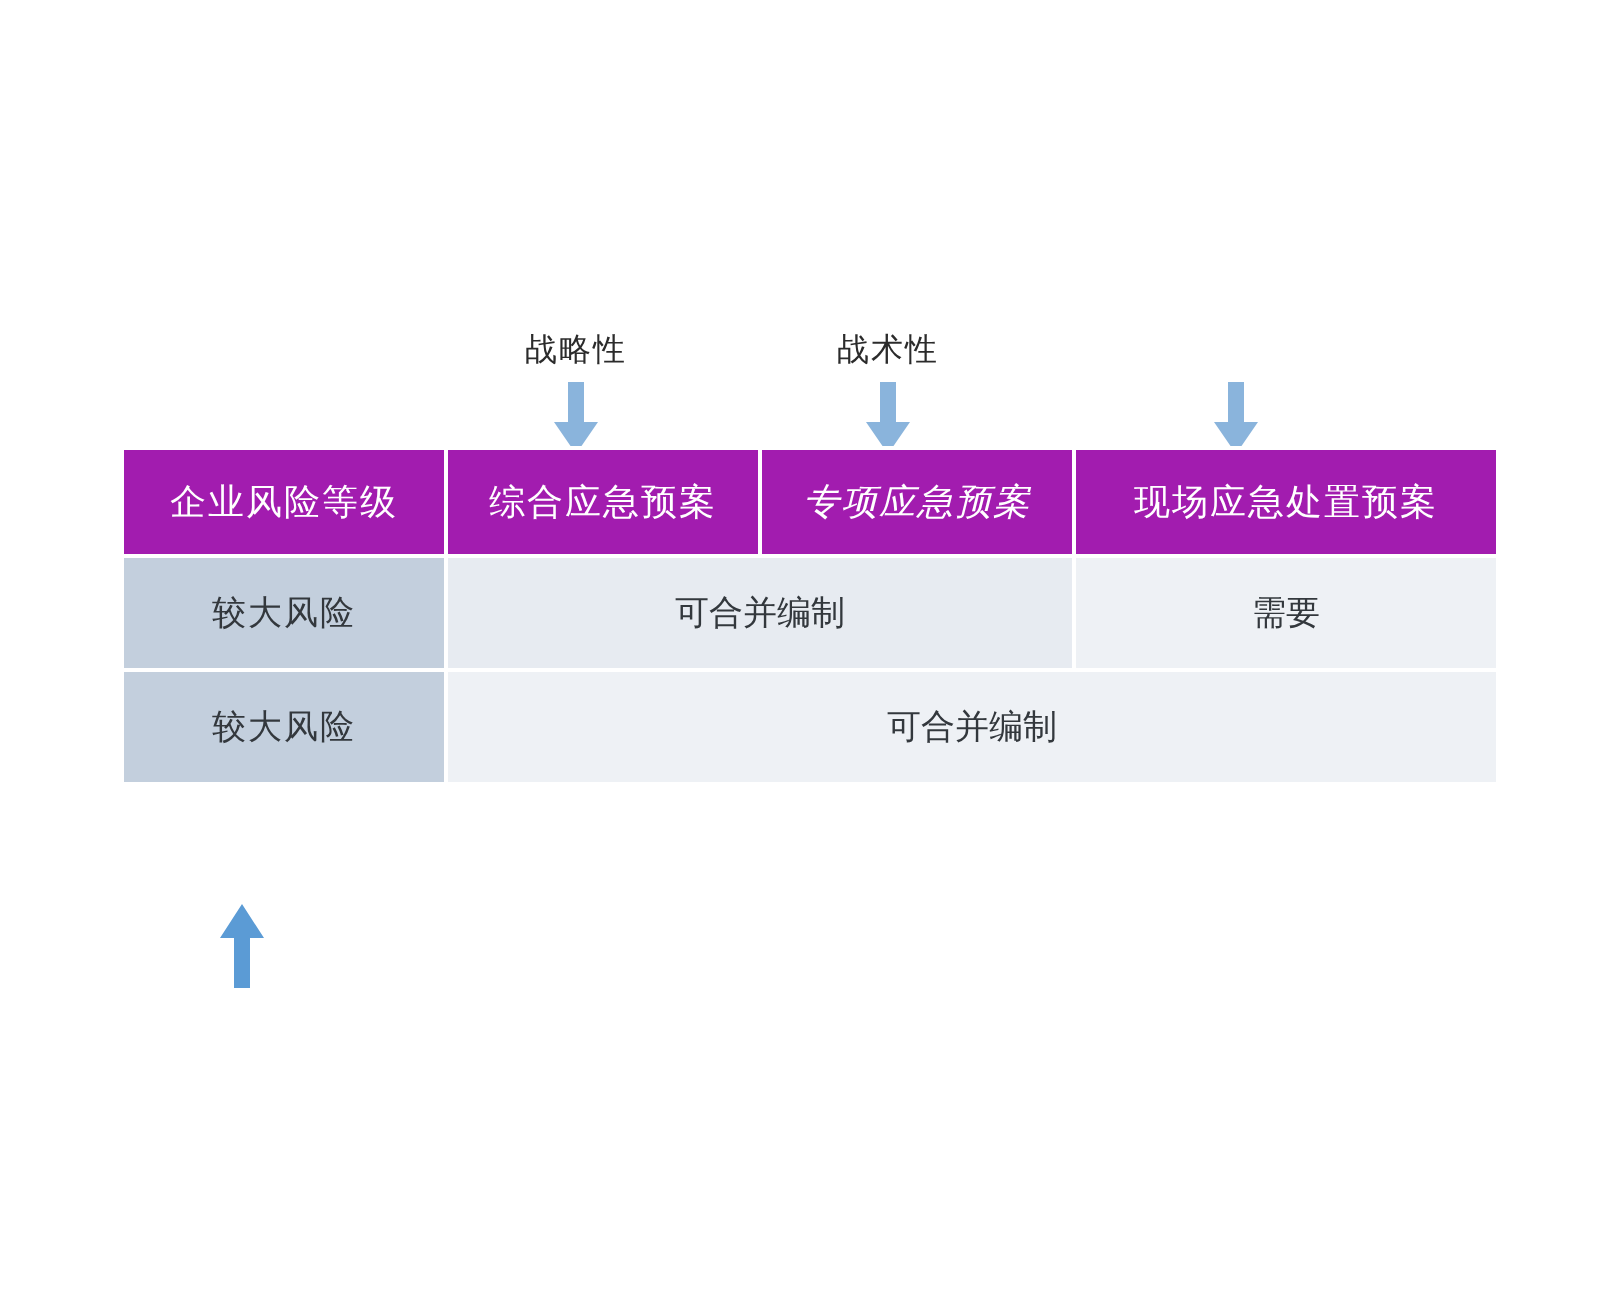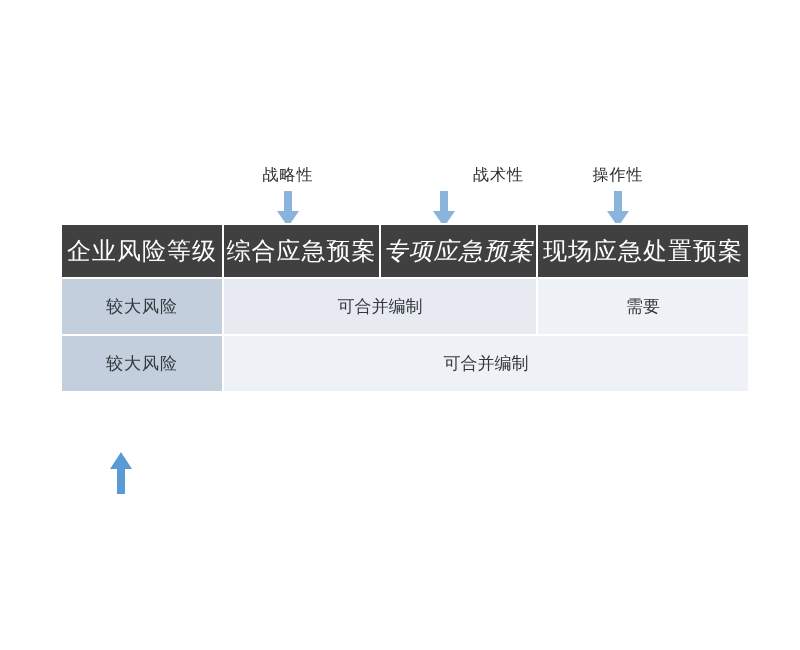--- a/index.html
+++ b/index.html
@@ -51,23 +51,23 @@
   .table td {
     border: 2px solid #ffffff;
     text-align: center;
     vertical-align: middle;
     font-size: 17px;
     color: #33383d;
     height: 55px;
     padding: 0;
   }
   .hdr td {
-    background: #404040;
+    background: #a21caf;
     color: #ffffff;
-    font-size: 24px;
+    font-size: 18px;
     height: 52px;
     letter-spacing: 1px;
   }
   .rowhead {
     background: #c3cfdd;
     color: #2e3439;
     letter-spacing: 1px;
   }
   .cell-a { background: #e7ebf1; }
   .cell-b { background: #ccd6e2; }
@@ -91,26 +91,25 @@
 </head>
 <body>
 
 <div id="stage">
 
   <div class="top-label" style="left:228px; top:165px; width:120px;">战略性</div>
   <svg class="arrow-down" style="left:277px; top:191px;" viewBox="0 0 22 36">
     <polygon points="7,0 15,0 15,20 22,20 11,36 0,20 7,20" fill="#8ab4dc"></polygon>
   </svg>
 
-  <div class="top-label" style="left:404px; top:165px; width:120px;text-align:right;">战术性</div>
+  <div class="top-label" style="left:384px; top:165px; width:120px;">战术性</div>
   <svg class="arrow-down" style="left:433px; top:191px;" viewBox="0 0 22 36">
     <polygon points="7,0 15,0 15,20 22,20 11,36 0,20 7,20" fill="#8ab4dc"></polygon>
   </svg>
 
-  <div class="top-label" style="left:558px; top:165px; width:120px;">操作性</div>
   <svg class="arrow-down" style="left:607px; top:191px;" viewBox="0 0 22 36">
     <polygon points="7,0 15,0 15,20 22,20 11,36 0,20 7,20" fill="#8ab4dc"></polygon>
   </svg>
 
   <table class="table">
     <tbody>
       <tr class="hdr">
         <td style="width:160px;">企业风险等级</td>
         <td style="width:155px;">综合应急预案</td>
         <td style="width:155px;font-style:italic;">专项应急预案</td>

